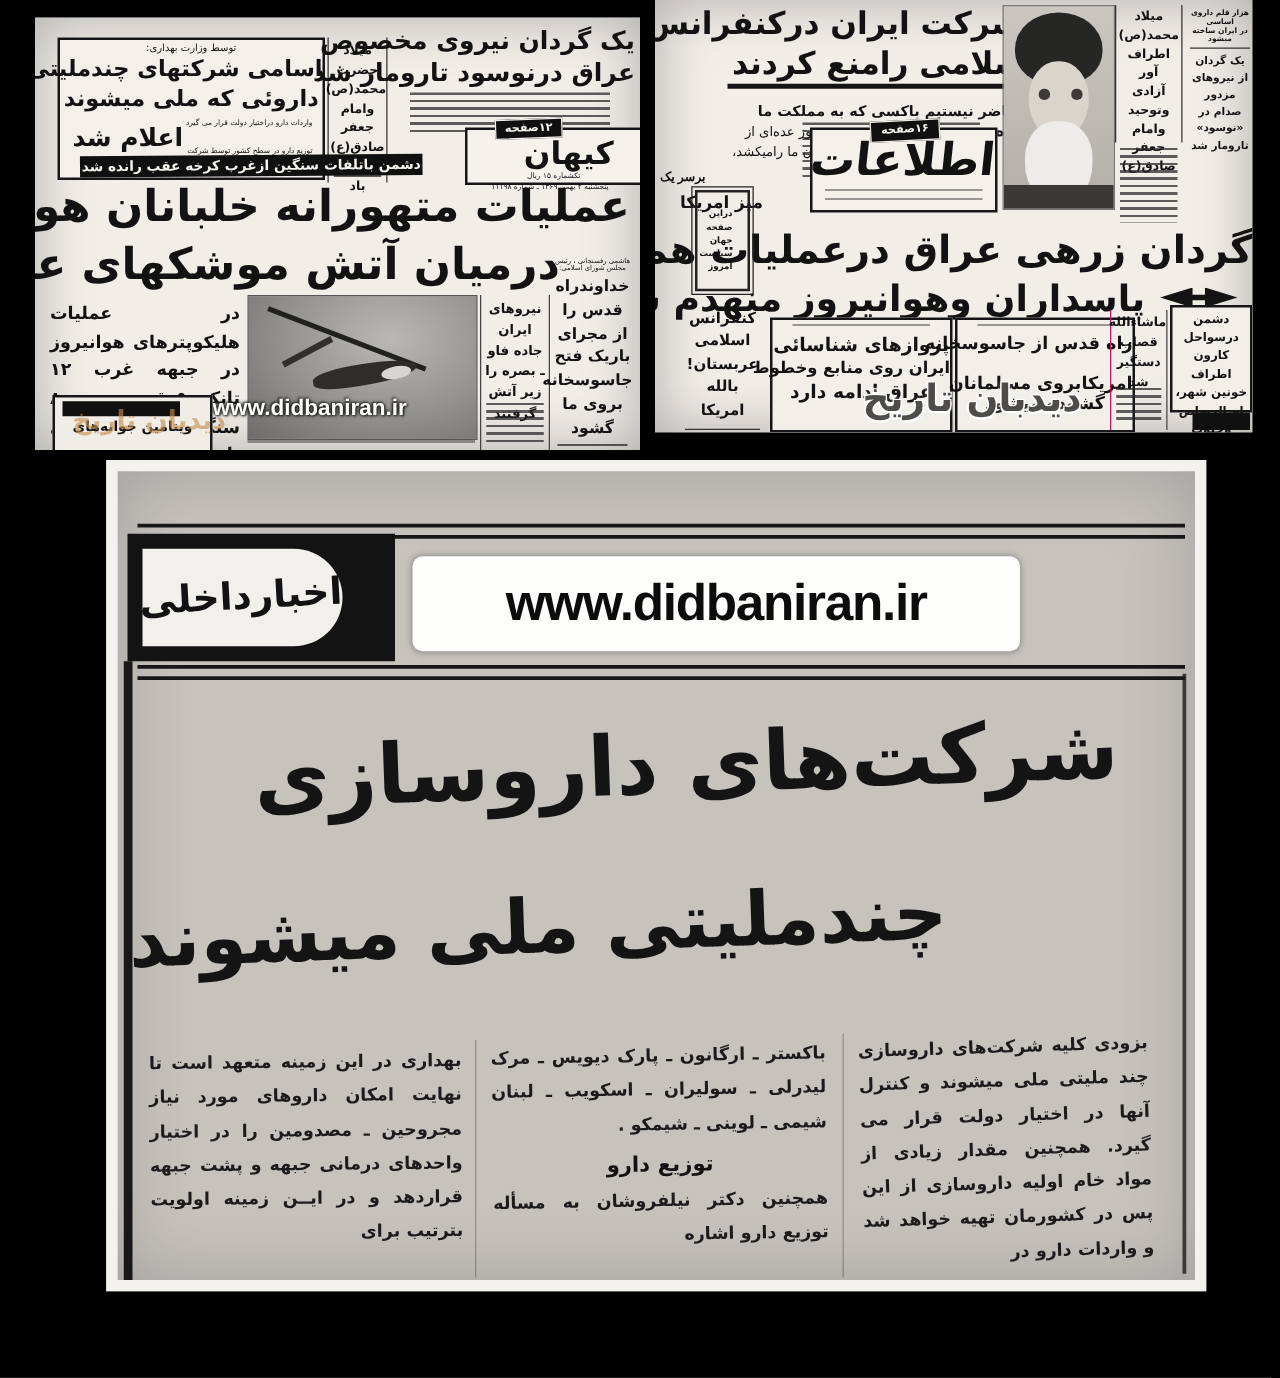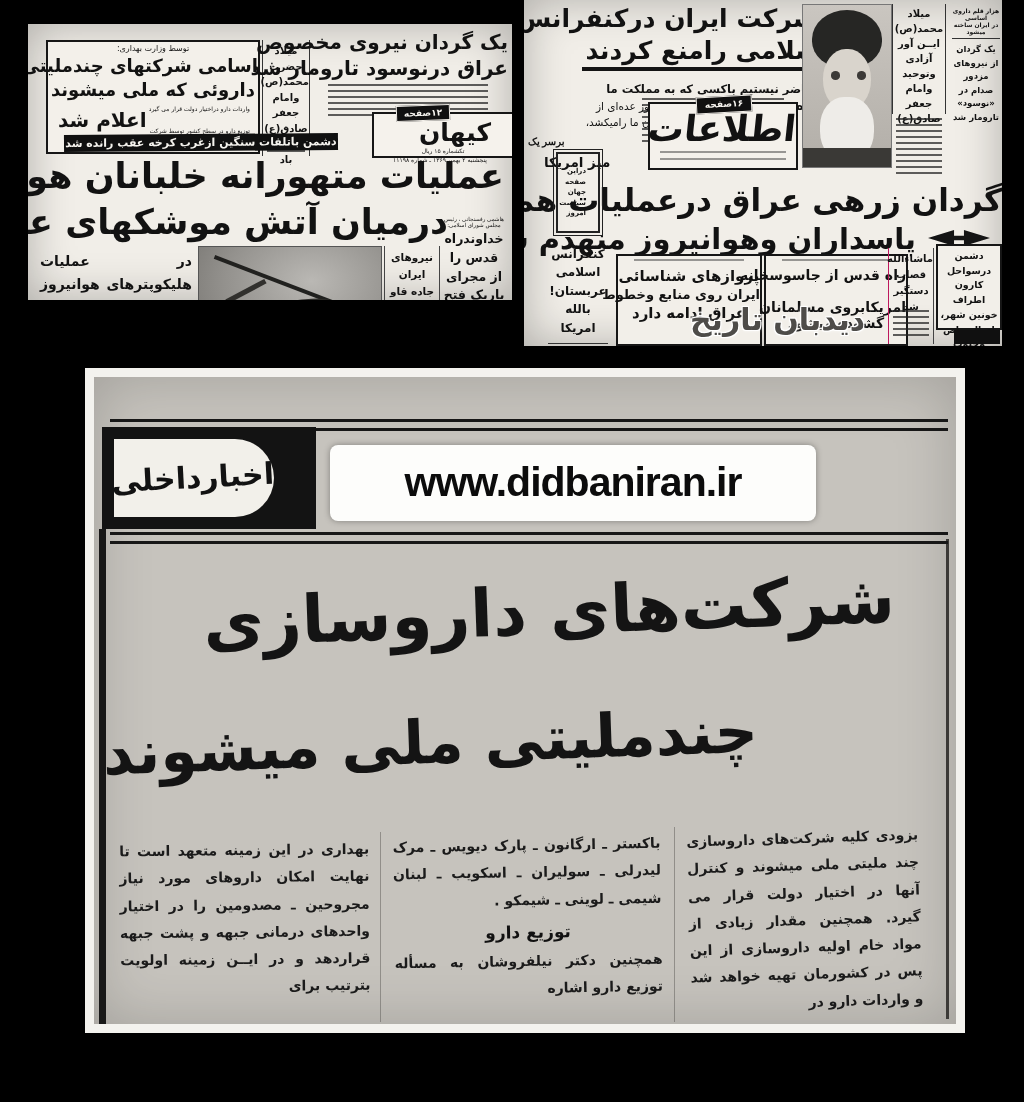--- a/index.html
+++ b/index.html
@@ -40,21 +40,21 @@
            text-shadow:0 0 4px #fff,1px 1px 0 #fff,-1px -1px 0 #fff,1px -1px 0 #fff,-1px 1px 0 #fff;}
   .wm-tan{color:rgba(197,141,76,.62);font-weight:700;}
   .pill{background:#f2f0ea;border-radius:0 52px 52px 0;}
   .vr{background:#5c5a56;}
 </style>
 </head>
 <body>
 
 <div id="canvas">
 
-  <section class="paper" style="left:28px;top:24px;width:484px;height:276px;">
+  <section class="paper" style="left:28px;top:14px;width:484px;height:346px;">
 
     <div class="abs bd" style="left:18px;top:16px;width:210px;height:110px;background:#f3f0ea;">
       <div class="abs fa c" style="left:0;right:0;top:2px;font-size:8px;">توسط وزارت بهداری:</div>
       <div class="abs fa b c nw" style="left:0;right:0;top:13px;font-size:18px;">اسامی شرکتهای چندملیتی</div>
       <div class="abs fa b c nw" style="left:0;right:0;top:37px;font-size:18px;">داروئی که ملی میشوند</div>
       <div class="abs fa b" style="left:10px;top:66px;font-size:20px;text-align:right;">اعلام شد</div>
       <div class="abs fa" style="right:8px;top:62px;width:110px;font-size:6px;line-height:1.7;">واردات دارو دراختیار دولت قرار می گیرد</div>
       <div class="abs fa" style="right:8px;top:84px;width:110px;font-size:6px;line-height:1.7;">توزیع دارو در سطح کشور توسط شرکت دولتی انجام میگیرد</div>
     </div>
 
@@ -134,21 +134,21 @@
       <div class="face"></div>
       <div class="eyes"></div>
       <div class="beard"></div>
       <div class="robe"></div>
     </div>
 
     <div class="abs" style="left:368px;top:4px;width:52px;height:110px;border-left:1px solid #333;border-right:1px solid #333;">
       <div class="fa b c" style="font-size:10px;line-height:1.5;padding-top:2px;">
         <div>میلاد</div>
         <div>محمد(ص)</div>
-        <div>ایــن آور</div>
+        <div>اطراف آور</div>
         <div>آزادی</div>
         <div>وتوحید</div>
         <div>وامام جعفر</div>
         <div>صادق(ع)</div>
       </div>
     </div>
     <div class="abs micro" style="left:372px;top:118px;width:46px;height:60px;"></div>
 
     <div class="abs" style="left:428px;top:4px;width:48px;height:186px;">
       <div class="fa b c" style="font-size:6px;margin-top:3px;">هزار قلم داروی اساسی</div>

